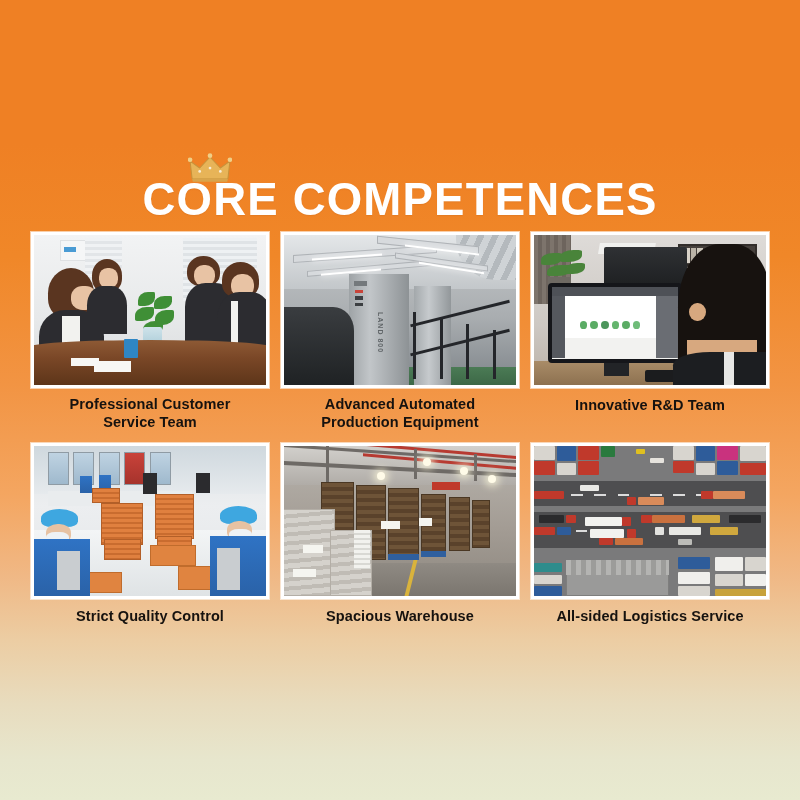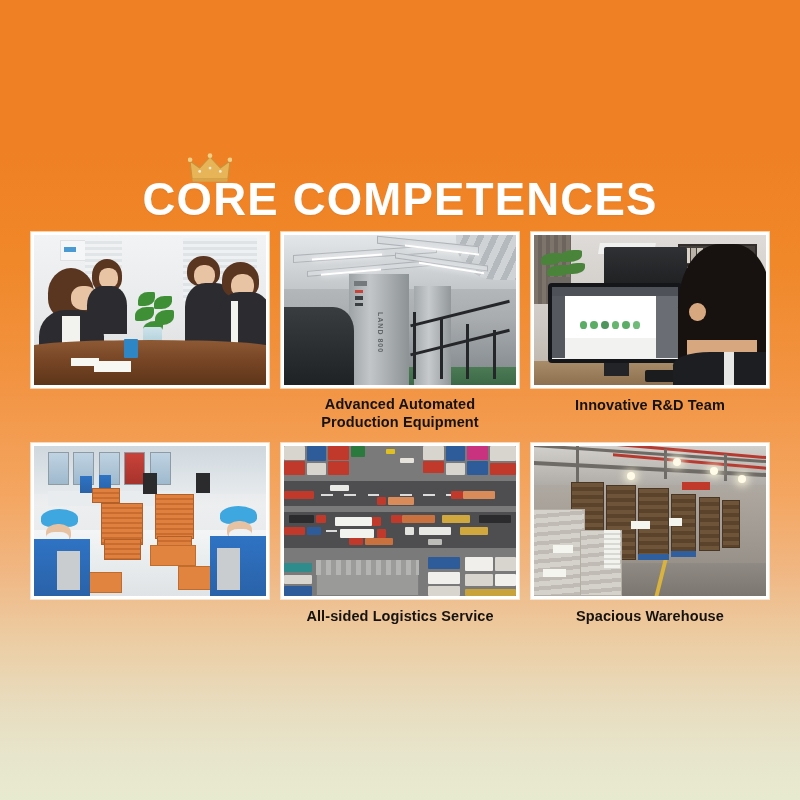--- a/index.html
+++ b/index.html
@@ -271,20 +271,24 @@
             <div class="leaf" style="left:46%;top:34%;width:40%;height:28%;"></div>
             <div class="leaf" style="left:20%;top:54%;width:44%;height:26%;"></div>
           </div>
           <div class="vase"></div>
           <div class="table-edge"></div>
           <div class="table"></div>
           <div class="cupblue"></div>
           <div class="paper" style="left:26%;bottom:9%;width:16%;height:7%;"></div>
           <div class="paper" style="left:16%;bottom:13%;width:12%;height:5%;"></div>
         </div>
+      </div>
+      <div class="caption two-line">
+        <span>Professional Customer</span><br>
+        <span>Service Team</span>
       </div>
     </div>
 
     <div class="cell">
       <div class="photo-frame">
         <div class="photo p3">
           <div class="ceiling"></div>
           <div class="pipe"></div>
           <div class="duct" style="left:4%;top:10%;width:62%;height:5%;transform:skewY(-4deg);"></div>
           <div class="duct" style="left:10%;top:20%;width:58%;height:4%;transform:skewY(-5deg);"></div>
@@ -412,20 +416,65 @@
           <div class="uni" style="left:-2%;top:62%;width:26%;height:38%;"></div>
           <div class="uni-gray" style="left:10%;top:70%;width:10%;height:26%;"></div>
 
           <div class="cap" style="right:4%;top:40%;width:16%;height:12%;"></div>
           <div class="fskin" style="right:6%;top:50%;width:11%;height:13%;"></div>
           <div class="mask" style="right:6%;top:55%;width:10%;height:8%;"></div>
           <div class="uni" style="right:-2%;top:60%;width:26%;height:40%;"></div>
           <div class="uni-gray" style="right:11%;top:68%;width:10%;height:28%;"></div>
         </div>
       </div>
+      <div class="caption">
+        <span>Strict Quality Control</span>
+      </div>
+    </div>
+
+    <div class="cell">
+      <div class="photo-frame">
+        <div class="photo p5">
+          <div class="roof"></div>
+          <div class="beam" style="left:0;top:14%;width:100%;height:4px;transform:skewY(3deg);"></div>
+          <div class="beam" style="left:0;top:4%;width:100%;height:3px;transform:skewY(4deg);"></div>
+          <div class="redpipe" style="left:30%;top:2%;width:70%;transform:skewY(5deg);"></div>
+          <div class="redpipe" style="left:34%;top:9%;width:66%;transform:skewY(5deg);"></div>
+          <div class="beam" style="left:18%;top:0;width:3px;height:24%;"></div>
+          <div class="beam" style="left:56%;top:2%;width:3px;height:20%;"></div>
+          <div class="beam" style="left:82%;top:5%;width:3px;height:18%;"></div>
+          <div class="wlamp" style="left:60%;top:8%;"></div>
+          <div class="wlamp" style="left:76%;top:14%;"></div>
+          <div class="wlamp" style="left:40%;top:17%;"></div>
+          <div class="wlamp" style="left:88%;top:19%;"></div>
+          <div class="floor5"></div>
+          <div class="ylane" style="left:54%;bottom:0;width:4px;height:24%;transform:skewX(-14deg);"></div>
+
+          <div class="pallet" style="left:16%;top:24%;width:14%;height:52%;"></div>
+          <div class="pallet" style="left:31%;top:26%;width:13%;height:50%;"></div>
+          <div class="pallet" style="left:45%;top:28%;width:13%;height:46%;"></div>
+          <div class="pallet" style="left:59%;top:32%;width:11%;height:40%;"></div>
+          <div class="pallet" style="left:71%;top:34%;width:9%;height:36%;"></div>
+          <div class="pallet" style="left:81%;top:36%;width:8%;height:32%;"></div>
+          <div class="bluepal" style="left:45%;top:72%;width:13%;height:4%;"></div>
+          <div class="bluepal" style="left:59%;top:70%;width:11%;height:4%;"></div>
+          <div class="wrap" style="left:-2%;top:42%;width:24%;height:58%;"></div>
+          <div class="wrap" style="left:20%;top:56%;width:18%;height:44%;"></div>
+          <div class="label" style="left:42%;top:50%;width:8%;height:5%;"></div>
+          <div class="label" style="left:58%;top:48%;width:6%;height:5%;"></div>
+          <div class="label" style="left:8%;top:66%;width:9%;height:5%;"></div>
+          <div class="label" style="left:4%;top:82%;width:10%;height:5%;"></div>
+          <div class="label" style="left:30%;top:56%;width:7%;height:26%;
+               background:repeating-linear-gradient(180deg,#f2f2ee 0 3px,#d9d9d4 3px 5px);"></div>
+          <div class="label" style="left:64%;top:24%;width:12%;height:5%;background:#c0392b;"></div>
+        </div>
+      </div>
+      <div class="caption">
+        <span>Spacious Warehouse</span>
+      </div>
     </div>
 
     <div class="cell">
       <div class="photo-frame">
         <div class="photo p6">
           <div class="ground"></div>
 
           <div class="ctr" style="left:0;top:0;width:9%;height:9%;background:#d8d5cf;"></div>
           <div class="ctr" style="left:0;top:10%;width:9%;height:9%;background:#c0392b;"></div>
           <div class="ctr" style="left:10%;top:0;width:8%;height:10%;background:#2e5c9a;"></div>
@@ -498,56 +547,14 @@
           <div class="ctr" style="left:78%;top:85%;width:12%;height:8%;background:#d8d5cf;"></div>
           <div class="ctr" style="left:91%;top:74%;width:9%;height:9%;background:#d8d5cf;"></div>
           <div class="ctr" style="left:91%;top:85%;width:9%;height:8%;background:#f0efec;"></div>
           <div class="ctr" style="left:78%;top:95%;width:22%;height:5%;background:#c8a23a;"></div>
         </div>
       </div>
       <div class="caption">
         <span>All-sided Logistics Service</span>
       </div>
     </div>
-
-    <div class="cell">
-      <div class="photo-frame">
-        <div class="photo p5">
-          <div class="roof"></div>
-          <div class="beam" style="left:0;top:14%;width:100%;height:4px;transform:skewY(3deg);"></div>
-          <div class="beam" style="left:0;top:4%;width:100%;height:3px;transform:skewY(4deg);"></div>
-          <div class="redpipe" style="left:30%;top:2%;width:70%;transform:skewY(5deg);"></div>
-          <div class="redpipe" style="left:34%;top:9%;width:66%;transform:skewY(5deg);"></div>
-          <div class="beam" style="left:18%;top:0;width:3px;height:24%;"></div>
-          <div class="beam" style="left:56%;top:2%;width:3px;height:20%;"></div>
-          <div class="beam" style="left:82%;top:5%;width:3px;height:18%;"></div>
-          <div class="wlamp" style="left:60%;top:8%;"></div>
-          <div class="wlamp" style="left:76%;top:14%;"></div>
-          <div class="wlamp" style="left:40%;top:17%;"></div>
-          <div class="wlamp" style="left:88%;top:19%;"></div>
-          <div class="floor5"></div>
-          <div class="ylane" style="left:54%;bottom:0;width:4px;height:24%;transform:skewX(-14deg);"></div>
-
-          <div class="pallet" style="left:16%;top:24%;width:14%;height:52%;"></div>
-          <div class="pallet" style="left:31%;top:26%;width:13%;height:50%;"></div>
-          <div class="pallet" style="left:45%;top:28%;width:13%;height:46%;"></div>
-          <div class="pallet" style="left:59%;top:32%;width:11%;height:40%;"></div>
-          <div class="pallet" style="left:71%;top:34%;width:9%;height:36%;"></div>
-          <div class="pallet" style="left:81%;top:36%;width:8%;height:32%;"></div>
-          <div class="bluepal" style="left:45%;top:72%;width:13%;height:4%;"></div>
-          <div class="bluepal" style="left:59%;top:70%;width:11%;height:4%;"></div>
-          <div class="wrap" style="left:-2%;top:42%;width:24%;height:58%;"></div>
-          <div class="wrap" style="left:20%;top:56%;width:18%;height:44%;"></div>
-          <div class="label" style="left:42%;top:50%;width:8%;height:5%;"></div>
-          <div class="label" style="left:58%;top:48%;width:6%;height:5%;"></div>
-          <div class="label" style="left:8%;top:66%;width:9%;height:5%;"></div>
-          <div class="label" style="left:4%;top:82%;width:10%;height:5%;"></div>
-          <div class="label" style="left:30%;top:56%;width:7%;height:26%;
-               background:repeating-linear-gradient(180deg,#f2f2ee 0 3px,#d9d9d4 3px 5px);"></div>
-          <div class="label" style="left:64%;top:24%;width:12%;height:5%;background:#c0392b;"></div>
-        </div>
-      </div>
-      <div class="caption">
-        <span>Spacious Warehouse</span>
-      </div>
-    </div>
   </div>
 </div>
 
 </body></html>

